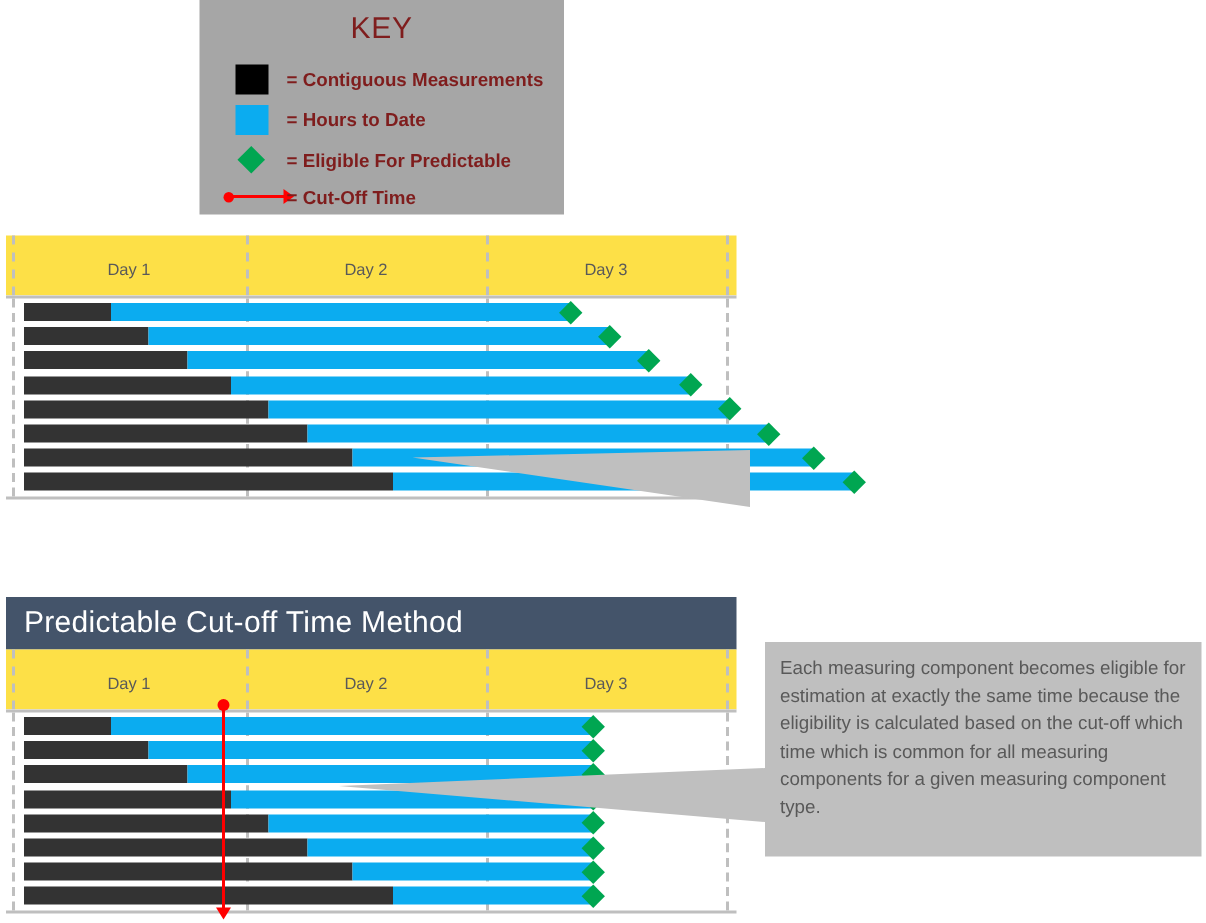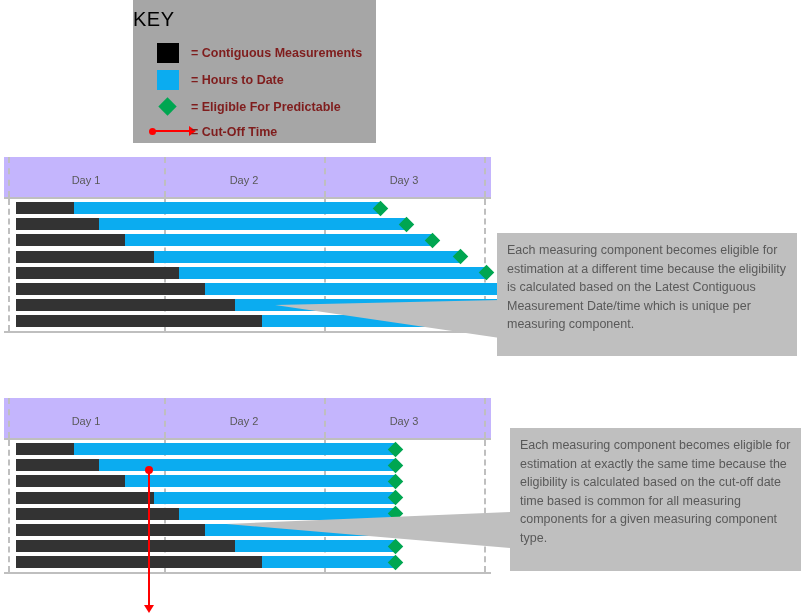--- a/index.html
+++ b/index.html
@@ -9,22 +9,22 @@
     position:relative;overflow:hidden;
   }
   .stage{position:absolute;left:0;top:0;width:804px;height:615px;}
 
   
   #key-box{
     position:absolute;left:133px;top:0px;width:243px;height:143px;
     background:#a6a6a6;
   }
   #key-title{
-    position:absolute;left:0;top:8px;width:243px;text-align:left;
-    color:#000000;font-size:20px;letter-spacing:.5px;
+    position:absolute;left:0;top:8px;width:243px;text-align:center;
+    color:#7f1d1d;font-size:20px;letter-spacing:.5px;
   }
   .key-row{position:absolute;left:14px;height:20px;}
   .key-label{
     position:absolute;left:44px;top:0px;color:#7f1d1d;
     font-size:12.5px;font-weight:bold;white-space:nowrap;line-height:20px;
   }
   .sw{position:absolute;left:10px;}
   .sw-black{top:0px;width:22px;height:20px;background:#000000;}
   .sw-blue{top:0px;width:22px;height:20px;background:#0bacf0;}
   .sw-diamond{top:3px;width:13px;height:13px;background:#00a651;
@@ -36,21 +36,21 @@
     width:0;height:0;border-top:5px solid transparent;
     border-bottom:5px solid transparent;border-left:7px solid #ff0000;}
 
   
   .panel{position:absolute;left:4px;width:487px;}
   .panel-header{
     width:487px;height:35px;background:#44546a;color:#ffffff;
     font-size:20px;line-height:35px;padding-left:12px;
     box-sizing:border-box;white-space:nowrap;letter-spacing:.2px;
   }
-  .daybar{position:relative;width:487px;height:40px;background:#c4b5fd;}
+  .daybar{position:relative;width:487px;height:40px;background:#fde047;}
   .day-cell{position:absolute;top:0;height:40px;color:#595959;font-size:11px;
     text-align:center;line-height:46px;}
   .vgrid{position:absolute;top:0;width:0;border-left:2px dashed #bfbfbf;}
   .plot{position:relative;width:487px;background:#ffffff;
     border-top:2px solid #bfbfbf;border-bottom:2px solid #bfbfbf;}
   .bar-dark{position:absolute;background:#333333;}
   .bar-blue{position:absolute;background:#0bacf0;}
   .diamond{position:absolute;width:11px;height:11px;background:#00a651;
     transform:rotate(45deg);}
 
@@ -138,23 +138,23 @@
         <div class="bar-dark" style="left: 12px; top: 116.4px; width: 246.4px; height: 12px;"></div>
         <div class="bar-blue" style="left: 258.4px; top: 116.4px; width: 307.2px; height: 12px;"></div>
         <div class="diamond" style="left: 560.1px; top: 116.9px;"></div>
       </div>
   </div>
 
   <svg class="leader" style="left:275px;top:296px;width:225px;height:50px;">
     <polygon points="0,9 225,4 225,42" fill="#bfbfbf"></polygon>
   </svg>
 
-  <div class="callout" style="left:497px;top:233px;width:300px;height:123px;">Each measuring component becomes eligible for estimation at a different time because the eligibility is calculated based on the Latest Contiguous Measurement Date/time which is unique per measuring component.</div>
 
   <div class="panel" style="top:398px;">
+    <div class="panel-header">Predictable Cut-off Time Method</div>
 
     <div class="daybar">
       <div class="vgrid" style="left:4px;height:40px;"></div>
       <div class="vgrid" style="left:160px;height:40px;"></div>
       <div class="vgrid" style="left:320px;height:40px;"></div>
       <div class="vgrid" style="left:480px;height:40px;"></div>
       <div class="day-cell" style="left:4px;width:156px;">Day 1</div>
       <div class="day-cell" style="left:160px;width:160px;">Day 2</div>
       <div class="day-cell" style="left:320px;width:160px;">Day 3</div>
     </div>
@@ -192,15 +192,15 @@
   </div>
 
   <div id="cutoff-dot" style="left:145px;top:466px;"></div>
   <div id="cutoff-line" style="left:148px;top:470px;height:138px;"></div>
   <div id="cutoff-head" style="left:144px;top:605px;"></div>
 
   <svg class="leader" style="left:226px;top:508px;width:284px;height:50px;">
     <polygon points="0,16 284,4 284,40" fill="#bfbfbf"></polygon>
   </svg>
 
-  <div class="callout" style="left:510px;top:428px;width:291px;height:143px;">Each measuring component becomes eligible for estimation at exactly the same time because the eligibility is calculated based on the cut-off date time based is common for all measuring components for a given measuring component type.</div>
+  <div class="callout" style="left:510px;top:428px;width:291px;height:143px;">Each measuring component becomes eligible for estimation at exactly the same time because the eligibility is calculated based on the cut-off which time which is common for all measuring components for a given measuring component type.</div>
 
 </div>
 
 </body></html>

